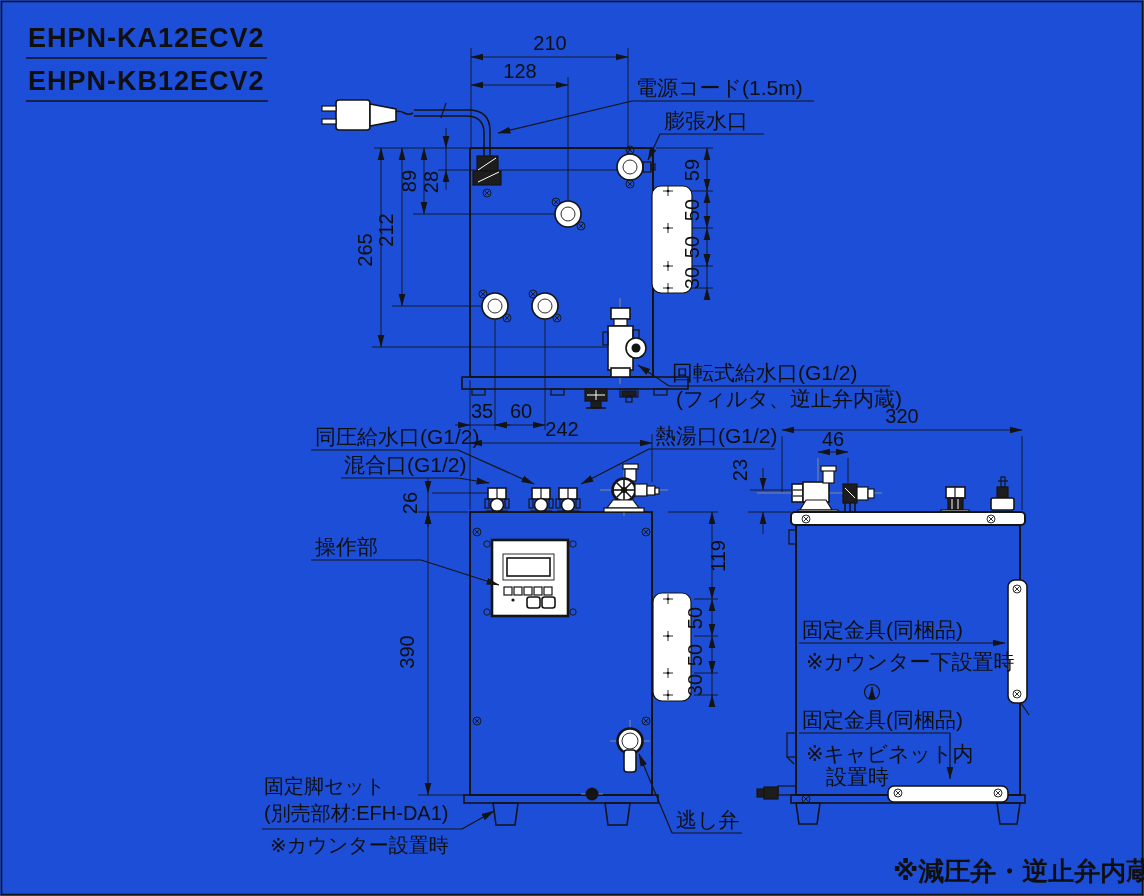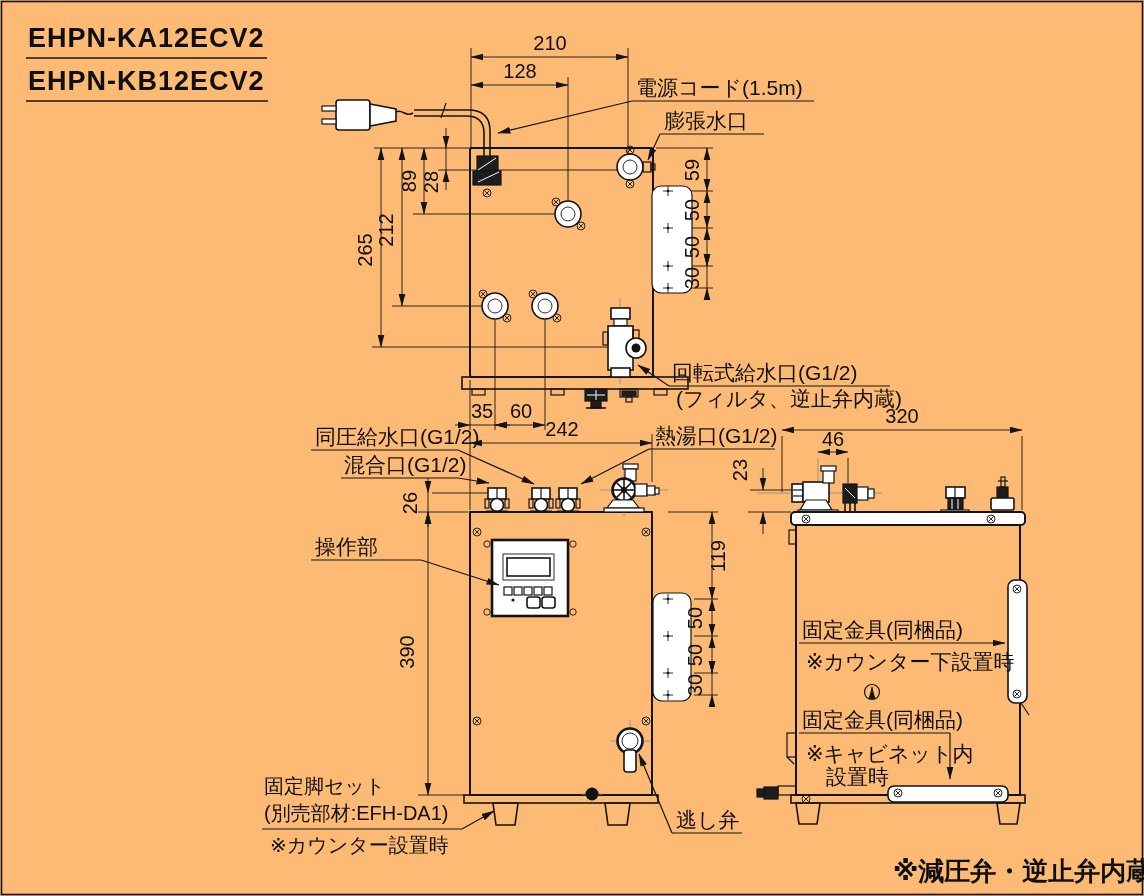--- a/index.html
+++ b/index.html
@@ -1,16 +1,16 @@
 <!DOCTYPE html>
 <html><head>
 <meta charset="utf-8">
 <style>
   html,body{margin:0;padding:0;background:#fff;}
-  #stage{position:relative;width:1144px;height:896px;background:#fdba74;overflow:hidden;}
+  #stage{position:relative;width:1144px;height:896px;background:#1d4ed8;overflow:hidden;}
   svg{display:block;}
   svg line,svg path,svg rect,svg circle,svg polygon,svg polyline{stroke:#141414;fill:none;stroke-width:1.2;stroke-linecap:butt;}
   .thin{stroke-width:0.9;}
   .med{stroke-width:1.6;}
   .thick{stroke-width:2;}
   .bold{stroke-width:2.6;}
   .gray{stroke:#8f8f8f;stroke-width:0.9;}
   .wfill{fill:#ffffff;}
   .dfill{fill:#1d1d1d;stroke:#141414;}
   .mfill{fill:#141414;stroke:none;}

